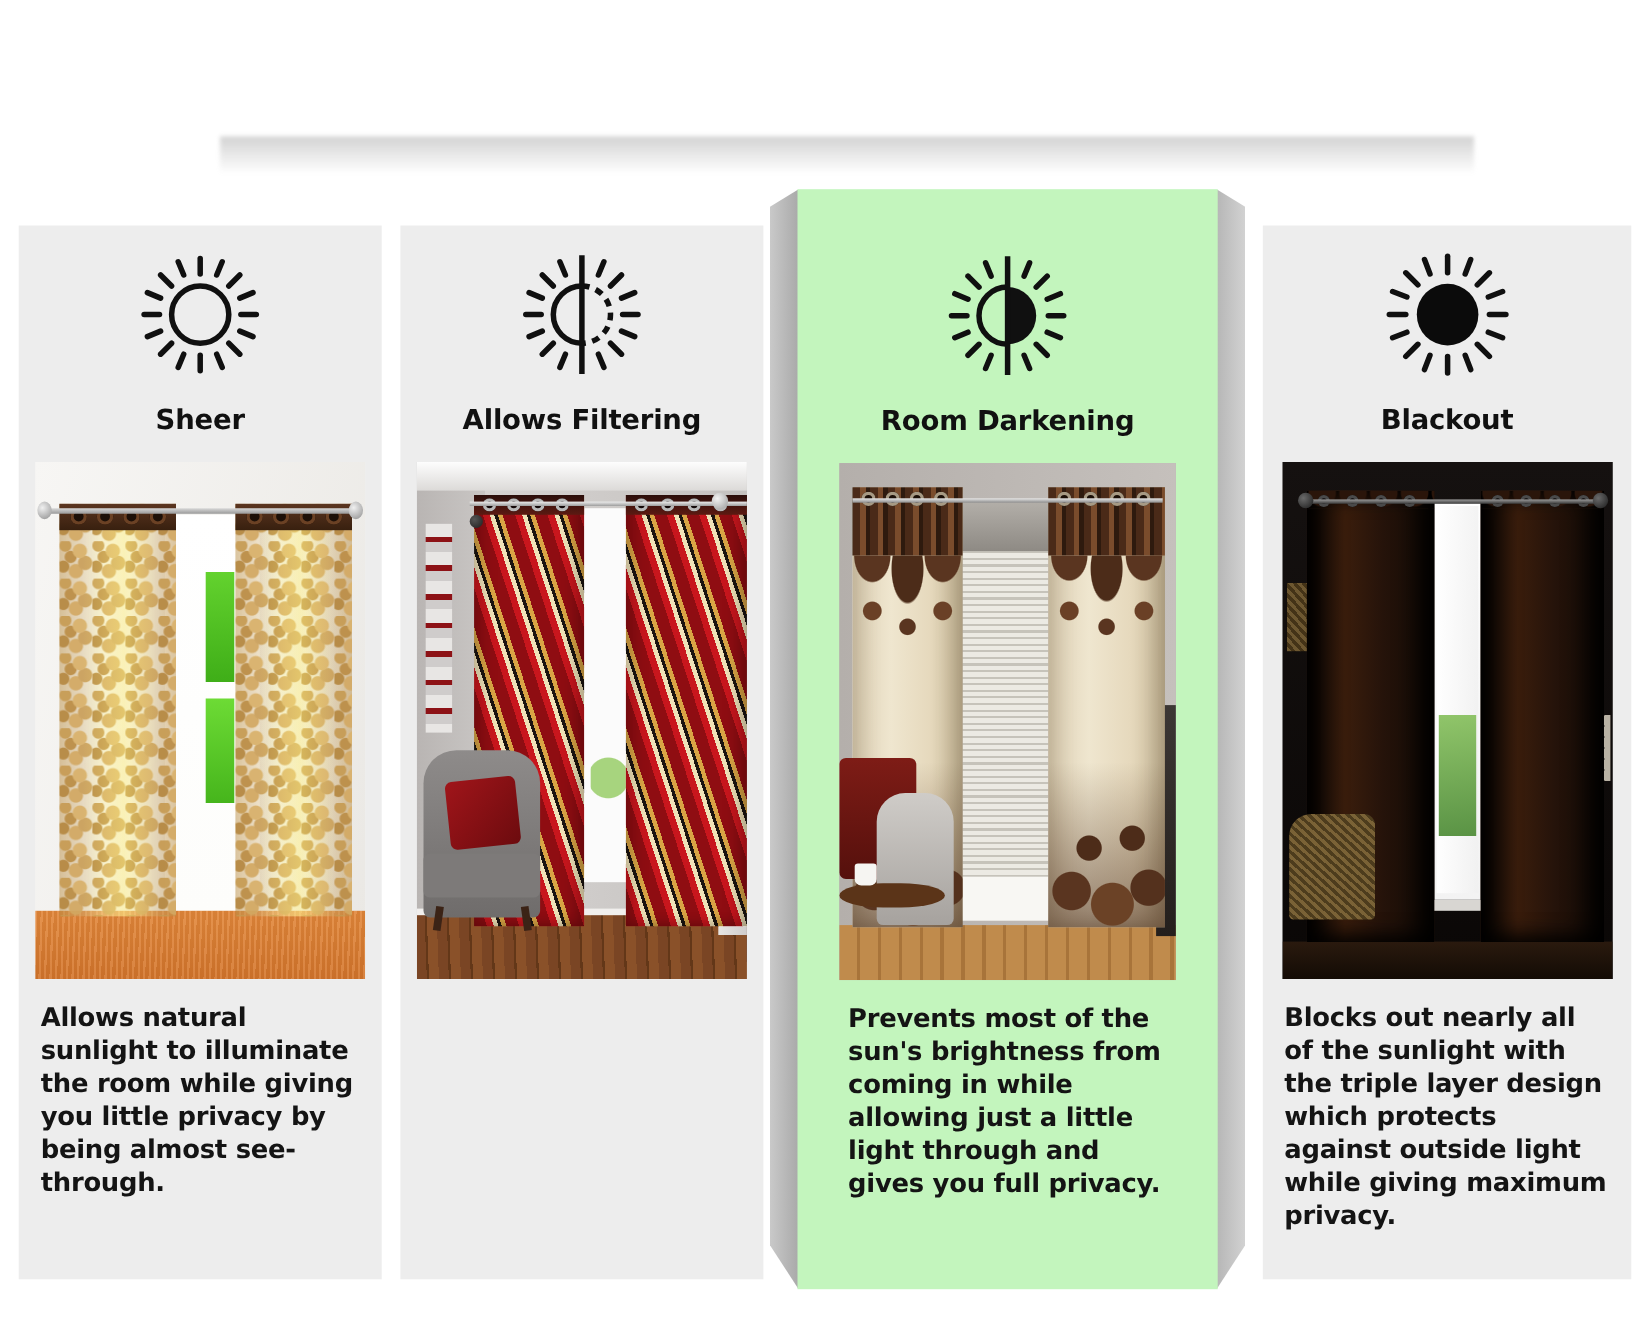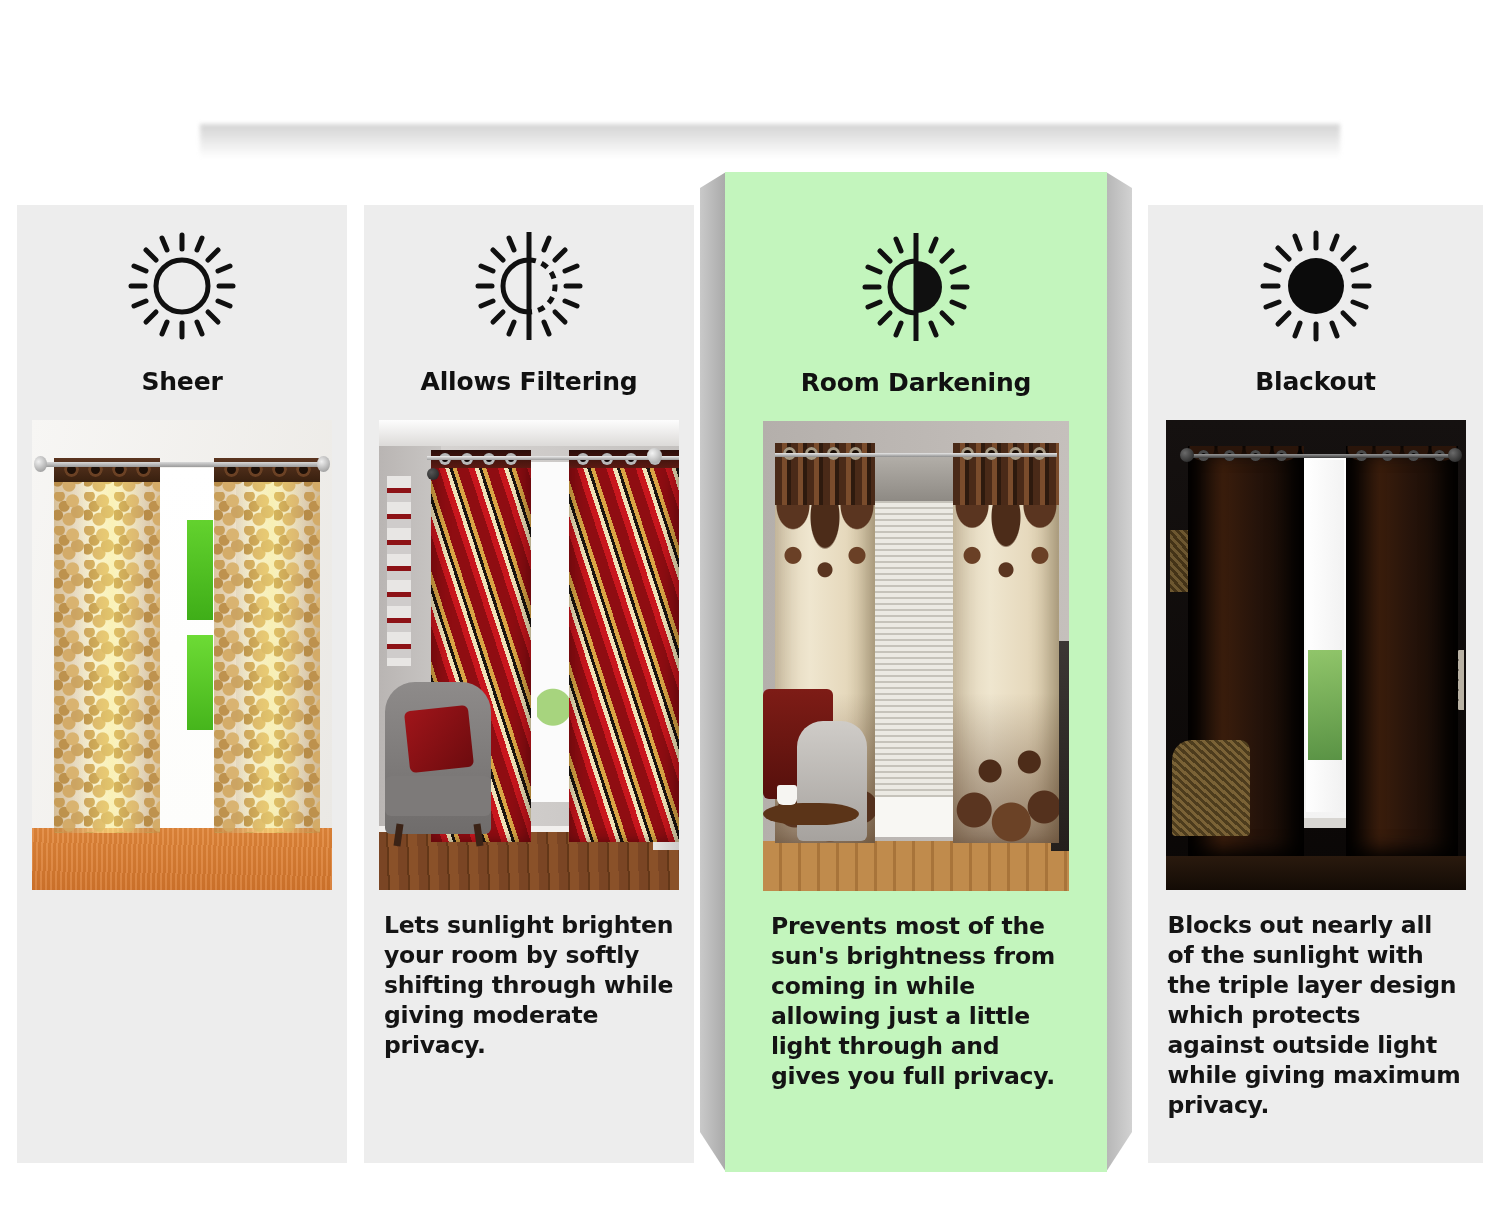--- a/index.html
+++ b/index.html
@@ -298,20 +298,21 @@
             <div class="hdr"></div>
           <div class="grom" style="left:10px"></div>
             <div class="grom" style="left:34px"></div>
           <div class="grom" style="left:58px"></div>
             <div class="grom" style="left:82px"></div>
           </div>
         <div class="rod"></div>
         <div class="rod-end" style="left:2px"></div>
           <div class="rod-end" style="left:285px"></div>
       </div>
+      <div class="caption">Allows natural sunlight to illuminate the room while giving you little privacy by being almost see-through.</div>
     </div>
 
     <div class="panel p2">
       <div class="icon-box">
         <svg width="112" height="112" viewBox="0 0 112 112">
           <path d="M56 30 A26 26 0 0 0 56 82" fill="none" stroke="#101010" stroke-width="5"></path>
           <path d="M56 30 A26 26 0 0 1 56 82" fill="none" stroke="#101010" stroke-width="5" stroke-dasharray="7 6"></path>
           <line x1="56" y1="2" x2="56" y2="110" stroke="#101010" stroke-width="5"></line>
           <g stroke="#101010" stroke-width="5" stroke-linecap="round">
             <line x1="5" y1="56" x2="19" y2="56"></line>
@@ -358,21 +359,20 @@
         <div class="rod"></div>
           <div class="finial"></div>
           <div class="finial2"></div>
         <div class="art"></div>
         <div class="chair"></div>
           <div class="chairseat"></div>
           <div class="pillow"></div>
         <div class="legL"></div>
           <div class="legR"></div>
       </div>
-      <div class="caption">Lets sunlight brighten your room by softly shifting through while giving moderate privacy.</div>
     </div>
 
     <div class="bevel-left"></div>
     <div class="bevel-right"></div>
 
     <div class="panel p3">
       <div class="icon-box" style="margin-top:56px">
         <svg width="112" height="112" viewBox="0 0 112 112">
           <path d="M56 30 A26 26 0 0 1 56 82 Z" fill="#101010"></path>
           <path d="M56 30 A26 26 0 0 0 56 82" fill="none" stroke="#101010" stroke-width="5"></path>

